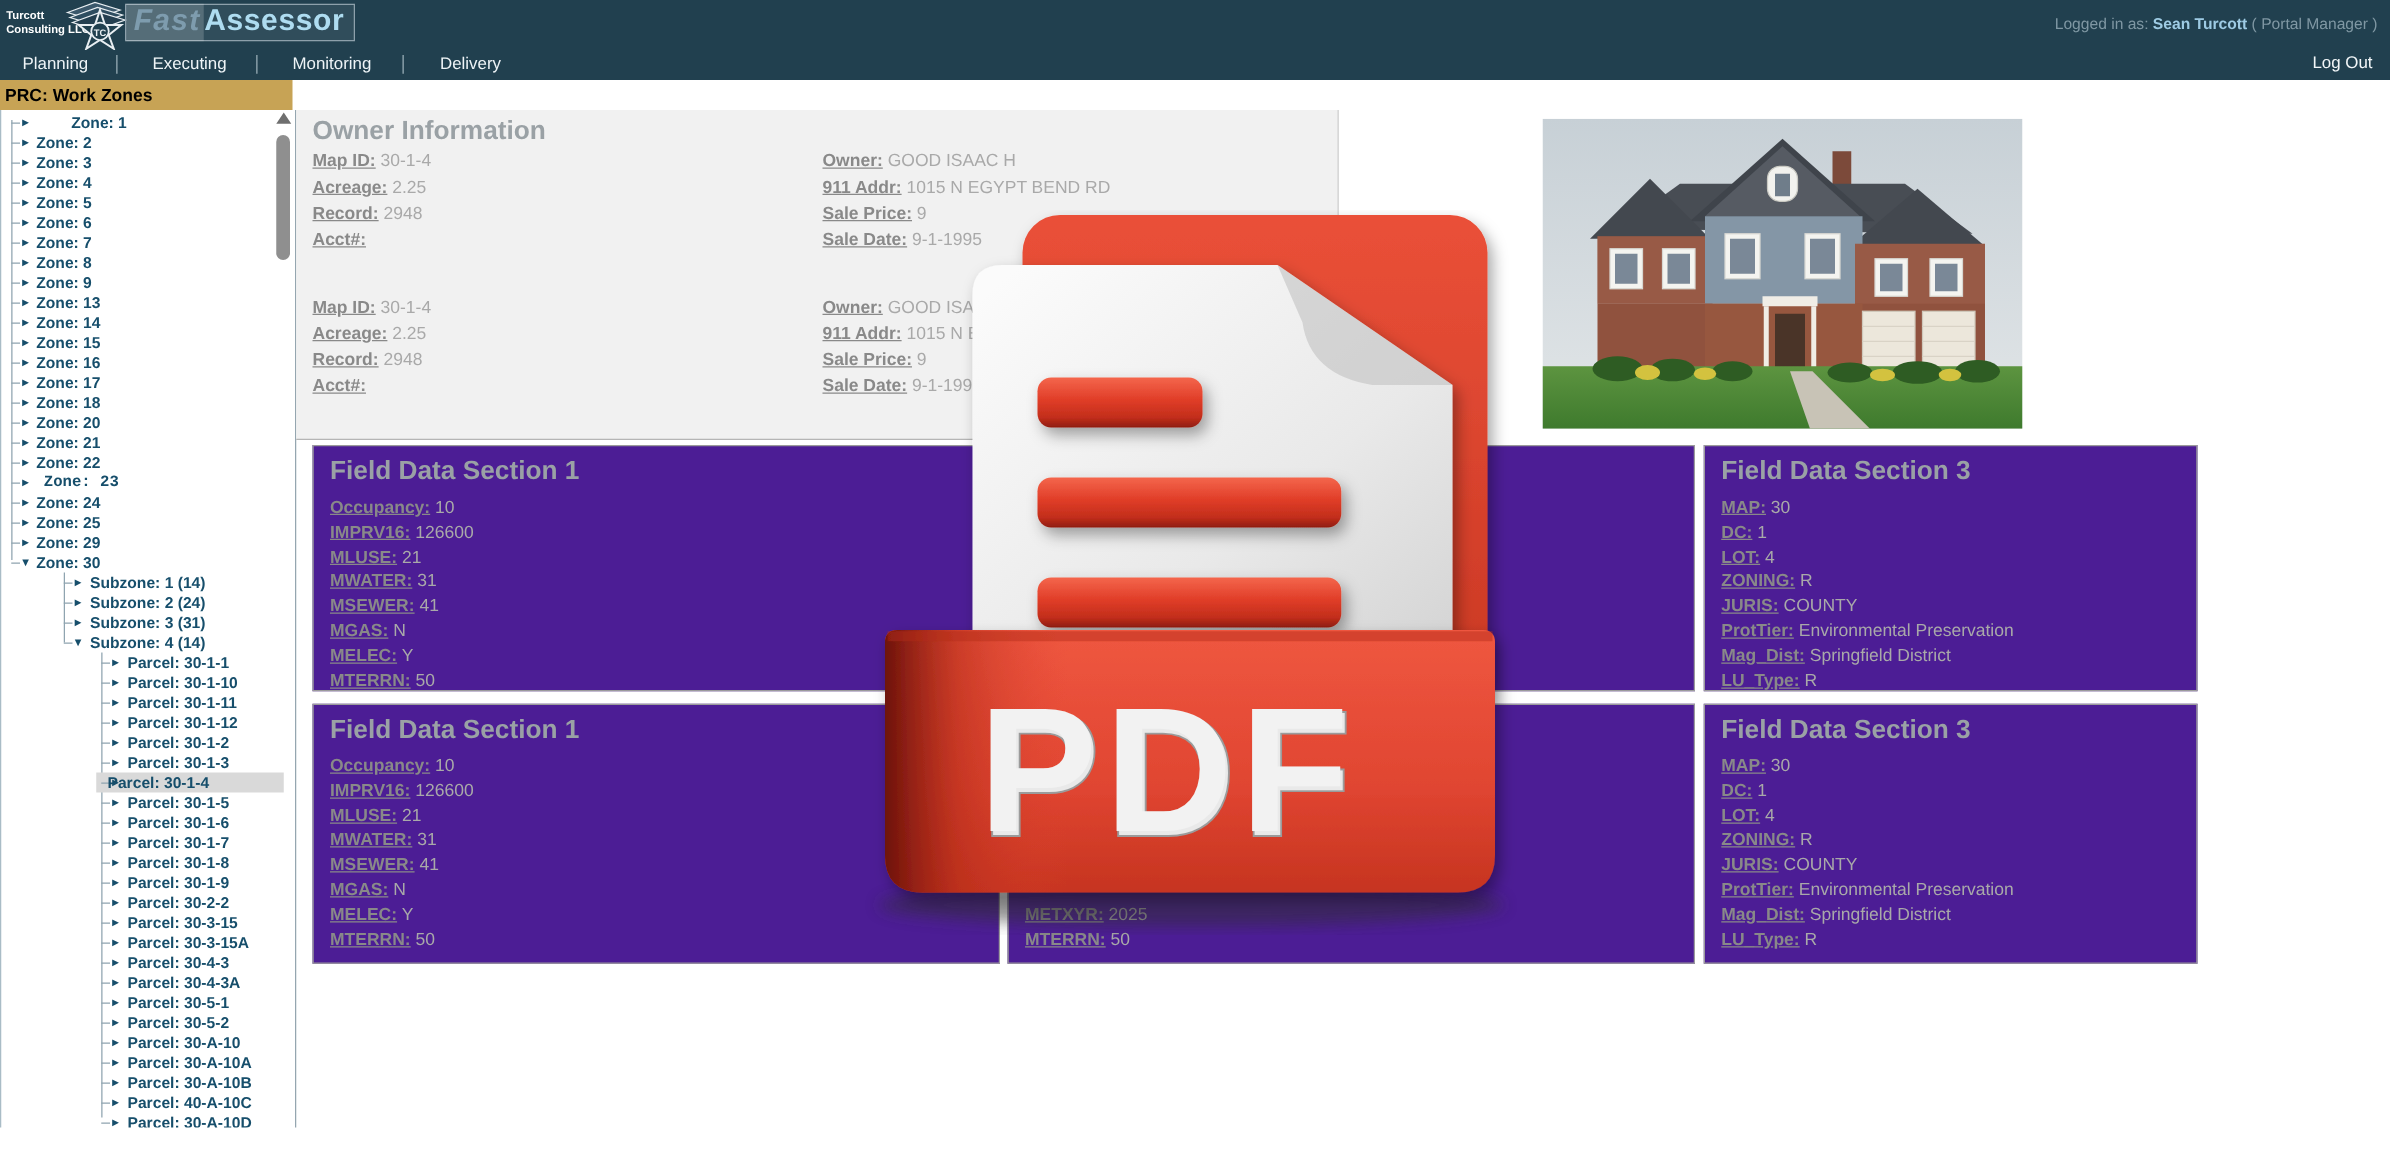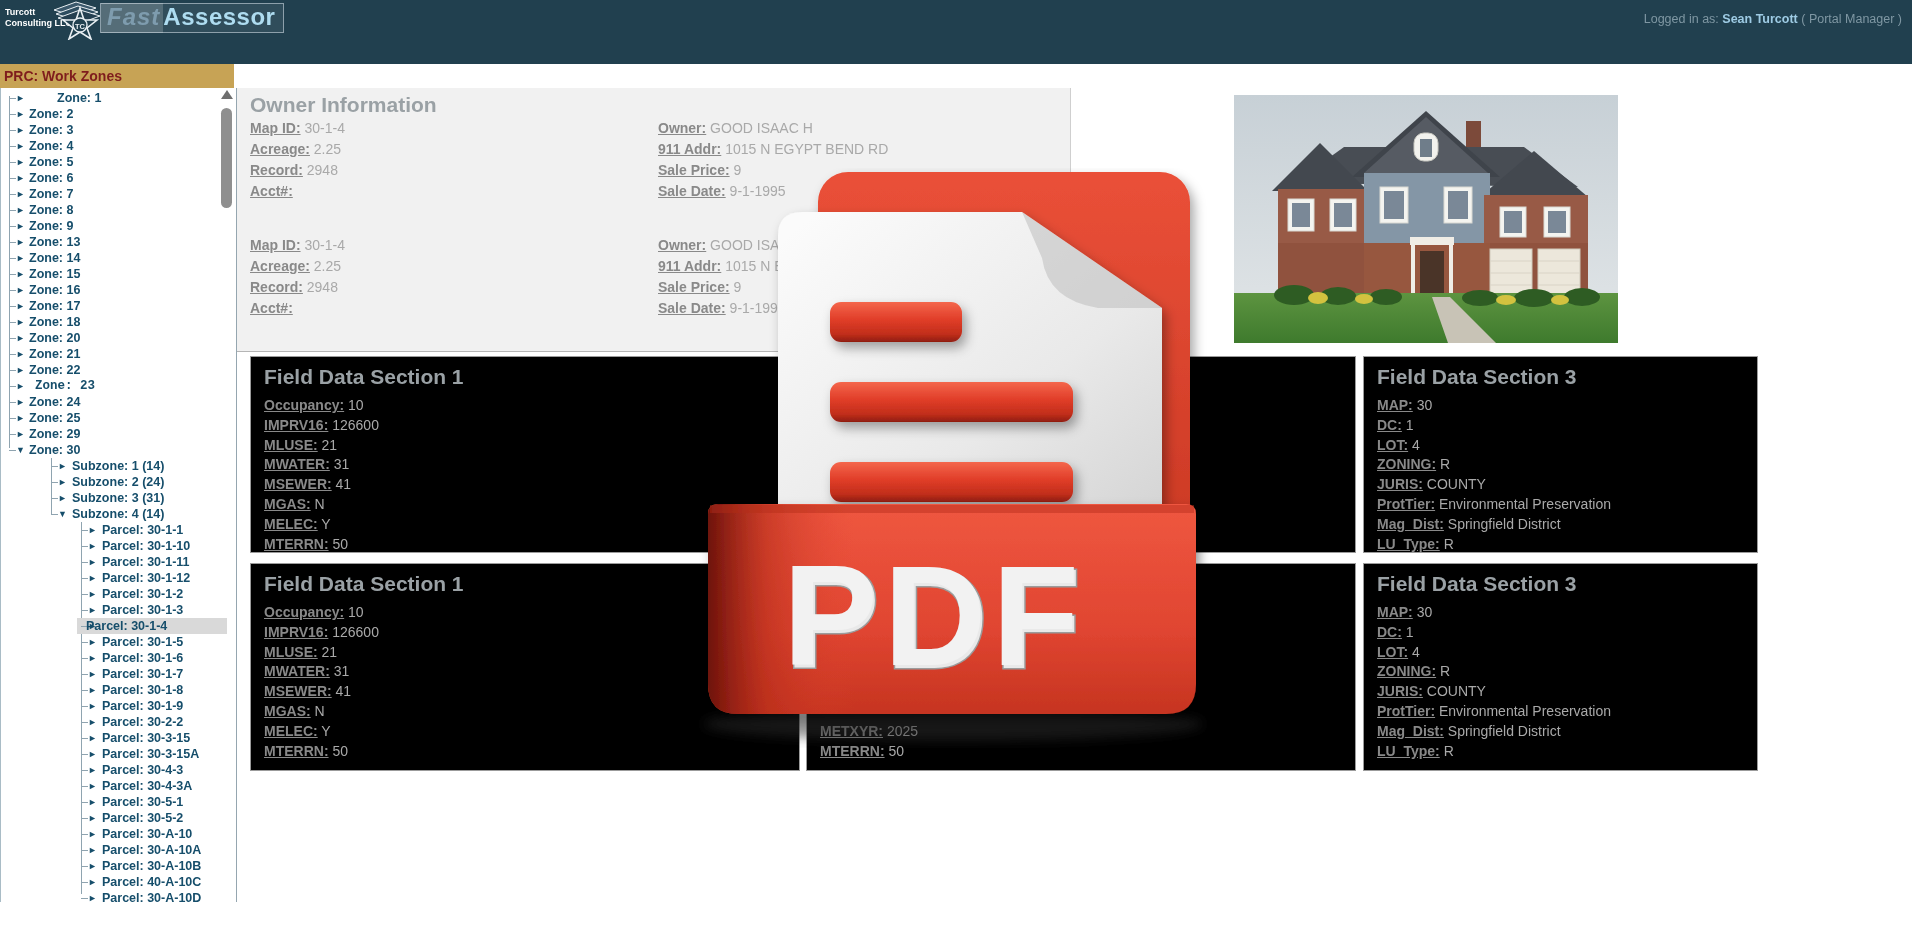--- a/index.html
+++ b/index.html
@@ -18,21 +18,21 @@
   .loggedin{position:absolute;right:10px;top:12px;font-size:12.5px;color:#7f97a3;white-space:nowrap;}
   .loggedin .uname{color:#9ecbe4;font-weight:bold;}
   .navrow{position:absolute;left:0;top:40px;width:1912px;height:24px;color:#eef4f7;}
   .tab{position:absolute;top:3px;font-size:13.5px;cursor:default;}
   .tab1{left:18px;} .tab2{left:122px;} .tab3{left:234px;} .tab4{left:352px;}
   .nav-sep{position:absolute;top:4px;width:1px;height:15px;background:#c6d6de;opacity:.75;}
   .sep1{left:93px;} .sep2{left:205px;} .sep3{left:322px;}
   .logout{position:absolute;right:14px;top:2px;font-size:13.5px;color:#f2f6f8;}
 
   
-  .goldbar{position:absolute;top:64px;height:24px;background:#c7a355;color:#7f1d1d;
+  .goldbar{position:absolute;top:64px;height:24px;background:#c7a355;color:#000000;
     font-size:14px;font-weight:bold;line-height:24px;}
   .gold-side{left:0;width:234px;padding-left:4px;box-sizing:border-box;}
   .gold-main{left:237px;width:1675px;padding-left:6px;box-sizing:border-box;}
 
   
   .sidebar{position:absolute;left:0;top:88px;width:234px;height:814px;background:#fff;
     border-left:1px solid #a9bcc6;box-sizing:border-box;overflow:hidden;}
   .tree{position:absolute;left:0;top:2px;width:220px;}
   .tree-row{position:relative;height:16px;line-height:16px;white-space:nowrap;
     color:#164e6b;font-weight:bold;font-size:12.5px;}
@@ -60,21 +60,21 @@
     border-bottom:1px solid #b5b5b5;border-right:1px solid #cfcfcf;box-sizing:border-box;}
   .sec-heading{position:absolute;font-size:21px;font-weight:bold;color:#9aa1a5;white-space:nowrap;}
   .fline{position:absolute;font-size:14px;white-space:nowrap;line-height:16px;}
   .fline .lb{font-weight:bold;color:#898989;text-decoration:underline;}
   .fline .vl{color:#a9a9a9;}
 
   
   .photo{position:absolute;left:997px;top:7px;width:384px;height:248px;}
 
   
-  .fpanel{position:absolute;background:#000000;border:1px solid #9b9b9b;box-sizing:border-box;}
+  .fpanel{position:absolute;background:#4c1d95;border:1px solid #9b9b9b;box-sizing:border-box;}
 
   
   .pdficon{position:absolute;left:618px;top:168px;width:600px;height:586px;z-index:50;}
 
   
   .footer{position:absolute;left:0;top:902px;width:1912px;height:23px;background:#141414;
     color:#ececec;font-size:12.5px;text-align:center;line-height:23px;}
 </style>
 </head>
 <body>
@@ -102,20 +102,30 @@
       <span class="wm-fast">Fast</span>
         <span class="wm-assessor">Assessor</span>
     </div>
     <div class="loggedin">
       <span>Logged in as:</span>
       <span class="uname">Sean Turcott</span>
       <span>( Portal Manager )</span>
     </div>
   </div>
 
+  <div class="navrow">
+    <span class="tab tab1">Planning</span>
+    <span class="nav-sep sep1"></span>
+    <span class="tab tab2">Executing</span>
+    <span class="nav-sep sep2"></span>
+    <span class="tab tab3">Monitoring</span>
+    <span class="nav-sep sep3"></span>
+    <span class="tab tab4">Delivery</span>
+    <span class="logout">Log Out</span>
+  </div>
 
   <div class="goldbar gold-side">
     <span>PRC: Work Zones</span>
   </div>
 
   <div class="sidebar">
     <div class="vline" style="left:8px;top:8px;height:352px;"></div>
     <div class="vline" style="left:50px;top:370px;height:56px;"></div>
     <div class="vline" style="left:80px;top:434px;height:372px;"></div>
     <div class="tree" id="tree">

